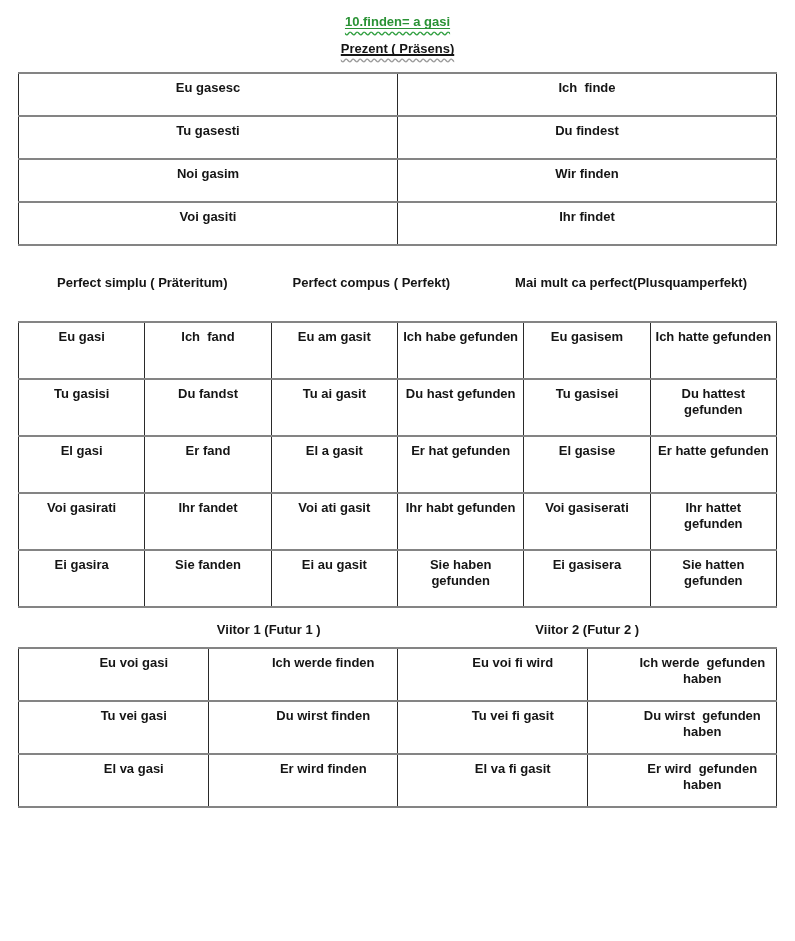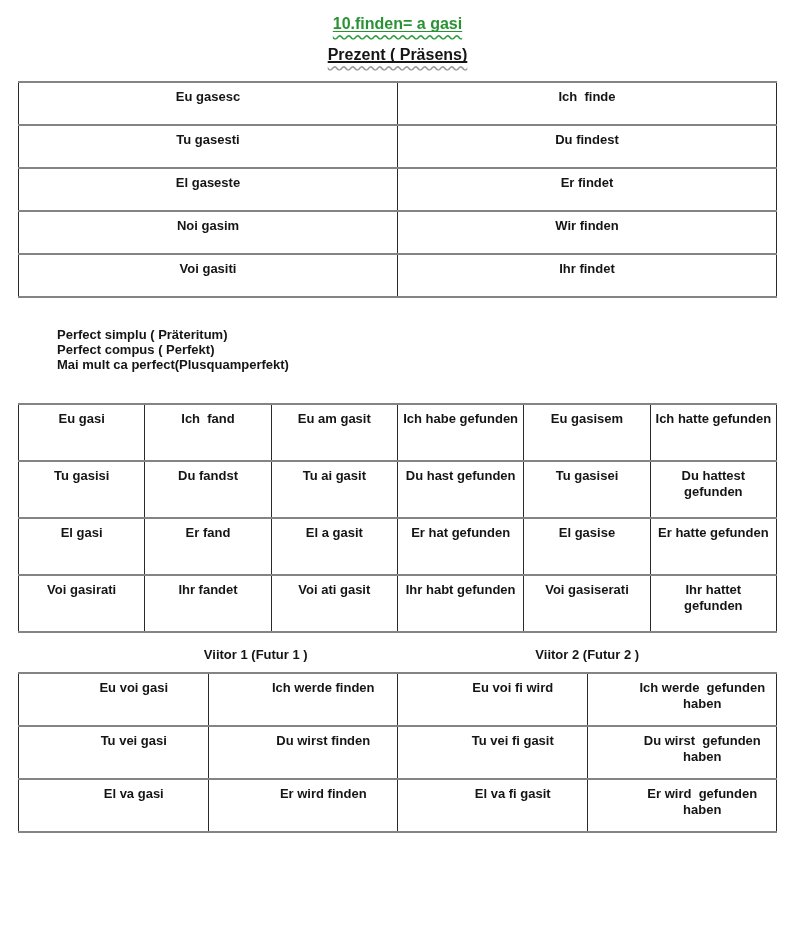--- a/index.html
+++ b/index.html
@@ -14,21 +14,21 @@
     font-family: "Liberation Sans", sans-serif;
     font-weight: bold;
     color: #151515;
   }
   .doc {
     padding: 8px 18px 0 18px;
   }
   .title-line {
     text-align: center;
     margin: 4px 0 0 0;
-    font-size: 16px;
+    font-size: 13px;
     line-height: 1.5;
   }
   .title-line.second {
     margin: 7px 0 14px 0;
     text-decoration: underline;
   }
   .wavy-green {
     text-decoration: underline wavy #2f9e3f;
     text-decoration-skip-ink: none;
     text-underline-offset: 5px;
@@ -68,34 +68,33 @@
   table.past td    { height: 47px; }
   table.future td  { height: 43px; padding-left: 45px; }
 
   .past-headers {
     display: flex;
     justify-content: space-between;
     align-items: baseline;
     padding: 0 30px 0 39px;
     margin: 29px 0 31px 0;
     font-size: 13px;
-    flex-direction: column;
   }
   .future-headers {
     display: flex;
     margin: 14px 0 10px 0;
     font-size: 13px;
   }
   .future-headers .half {
     flex: 1;
     text-align: center;
   }
   .future-headers .half:first-child span {
     position: relative;
-    left: 48px;
+    left: 61px;
   }
 </style>
 </head>
 <body>
 
 <div class="doc">
 
   <div class="title-line">
     <span class="wavy-green"><span class="inner-solid green">10.finden= a gasi</span></span>
   </div>
@@ -105,24 +104,20 @@
 
   <table class="tbl present">
     <tbody>
         <tr>
       <td>Eu gasesc</td>
       <td>Ich  finde</td>
     </tr>
     <tr>
       <td>Tu gasesti</td>
       <td>Du findest</td>
-    </tr>
-    <tr>
-      <td>El gaseste</td>
-      <td>Er findet</td>
     </tr>
     <tr>
       <td>Noi gasim</td>
       <td>Wir finden</td>
     </tr>
     <tr>
       <td>Voi gasiti</td>
       <td>Ihr findet</td>
     </tr>
   </tbody>
@@ -161,20 +156,28 @@
       <td>Er hatte gefunden</td>
     </tr>
     <tr>
       <td>Voi gasirati</td>
       <td>Ihr fandet</td>
       <td>Voi ati gasit</td>
       <td>Ihr habt gefunden</td>
       <td>Voi gasiserati</td>
       <td>Ihr hattet gefunden</td>
     </tr>
+    <tr>
+      <td>Ei gasira</td>
+      <td>Sie fanden</td>
+      <td>Ei au gasit</td>
+      <td>Sie haben gefunden</td>
+      <td>Ei gasisera</td>
+      <td>Sie hatten gefunden</td>
+    </tr>
   </tbody>
     </table>
 
   <div class="future-headers">
     <div class="half">
       <span>Viitor 1  (Futur 1 )</span>
     </div>
     <div class="half">
       <span>Viitor 2 (Futur 2 )</span>
     </div>

